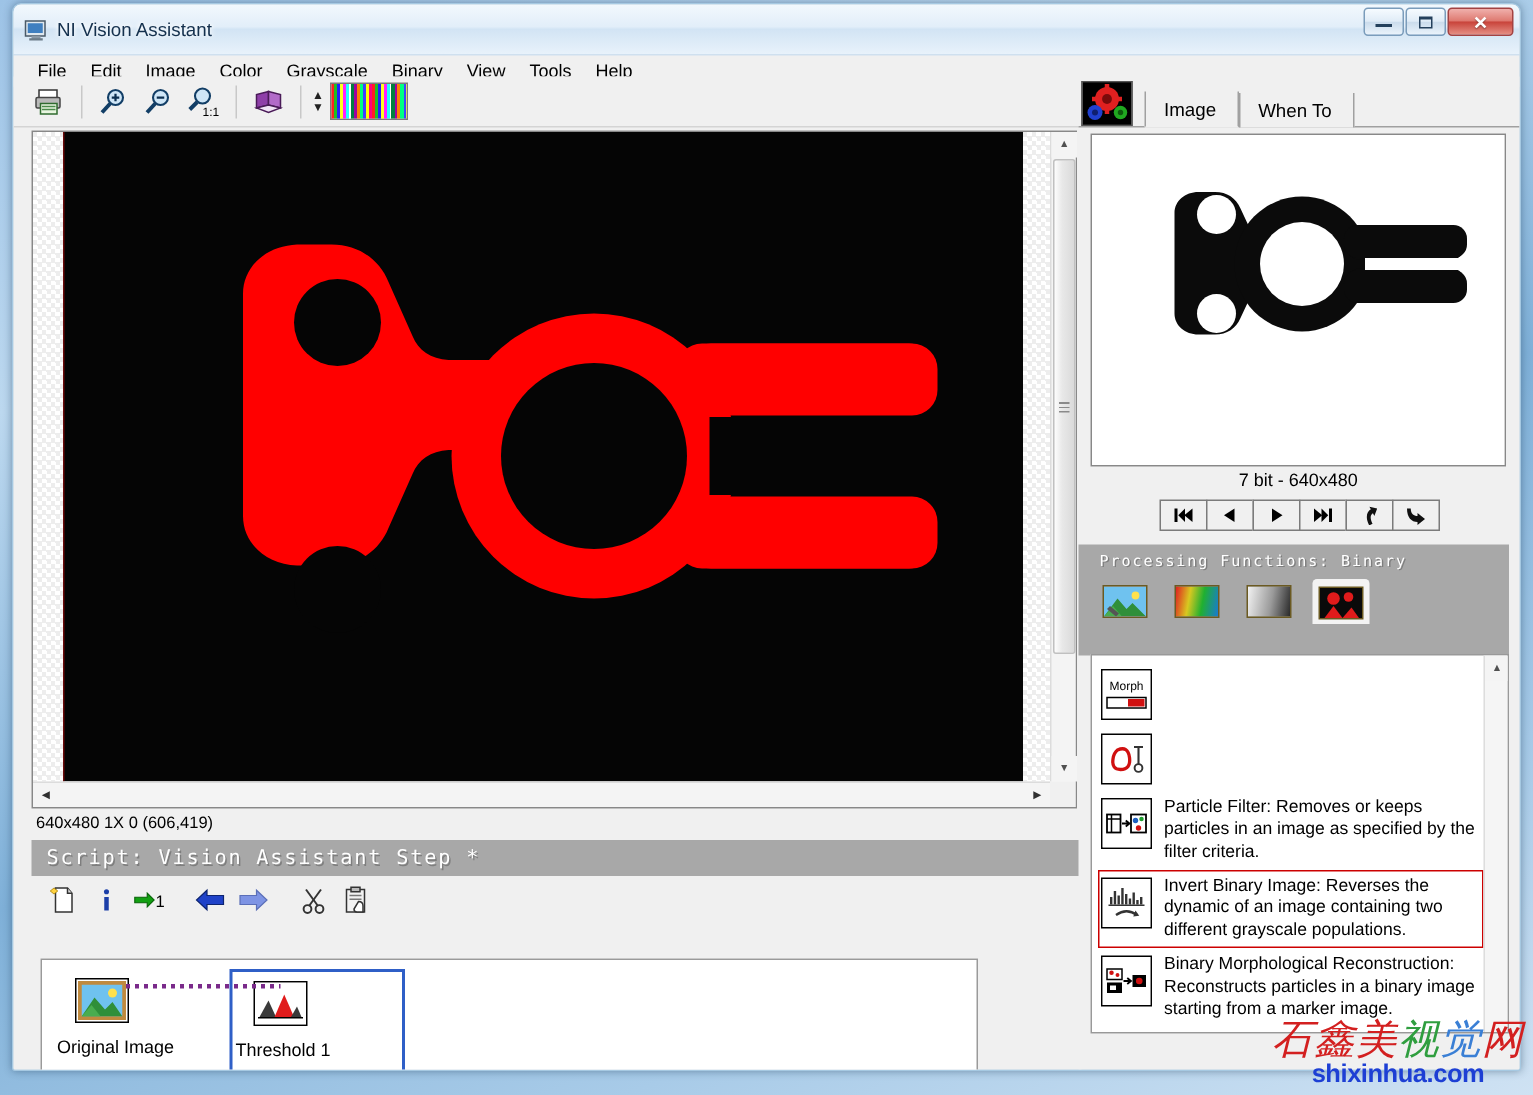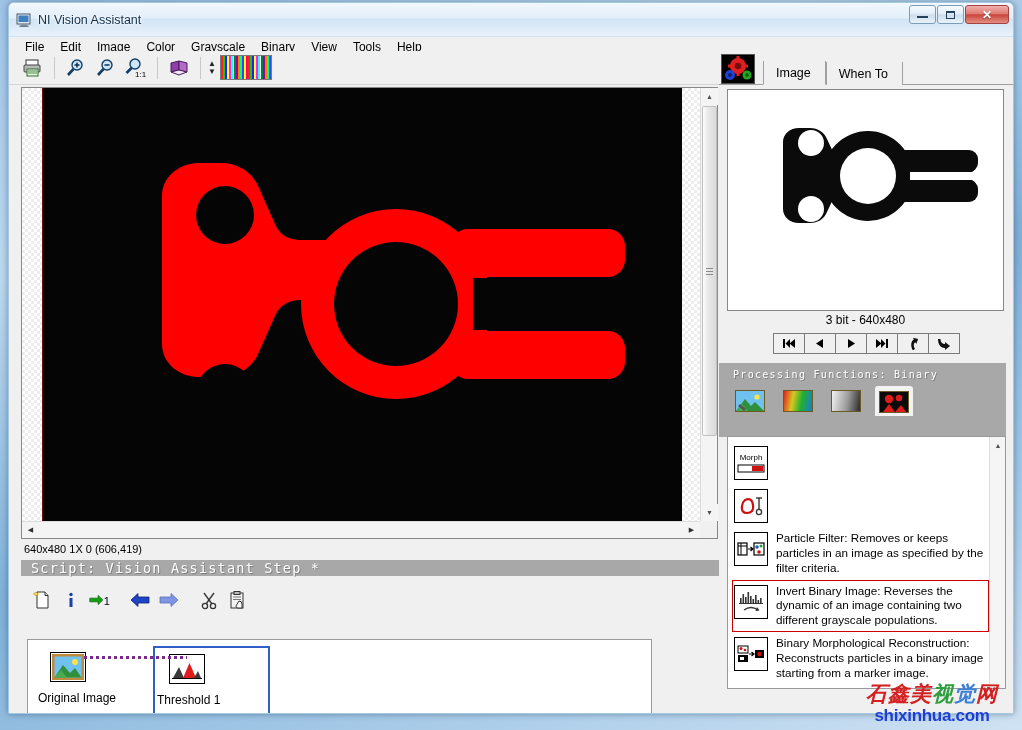--- a/index.html
+++ b/index.html
@@ -146,21 +146,21 @@
 
   #statusbar {
     position: absolute; left: 12px; top: 489px; width: 697px; height: 18px;
     font-size: 11px; color: #000;
     display: flex; align-items: center;
     padding-left: 3px;
   }
 
   
   #script-header {
-    position: absolute; left: 12px; top: 509px; width: 700px; height: 16px;
+    position: absolute; left: 12px; top: 509px; width: 700px; height: 24px;
     background: #a8a8a8; color: #ffffff;
     font-family: "DejaVu Sans Mono", "Liberation Mono", monospace;
     font-size: 13.5px; letter-spacing: 1.2px;
     display: flex; align-items: center; padding-left: 10px;
     text-shadow: 1px 1px 0 rgba(0,0,0,.25);
   }
   #script-toolbar {
     position: absolute; left: 12px; top: 533px; width: 700px; height: 32px;
     display: flex; align-items: center; gap: 3px; padding-left: 8px;
   }
@@ -273,21 +273,21 @@
 
   
   #watermark {
     position: absolute; right: 6px; bottom: 2px;
     width: 168px; height: 46px;
     text-align: center;
     pointer-events: none;
   }
   #wm-cn {
     font-family: "DejaVu Serif", serif;
-    font-size: 21px; font-weight: bold;
+    font-size: 27px; font-weight: normal;
     font-style: italic;
     letter-spacing: 1px;
     line-height: 24px;
   }
   #wm-cn span:nth-child(1),
   #wm-cn span:nth-child(2),
   #wm-cn span:nth-child(3) { color: #d32020; }
   #wm-cn span:nth-child(4) { color: #2f9e3f; }
   #wm-cn span:nth-child(5) { color: #3a7fd5; }
   #wm-cn span:nth-child(6) { color: #d32020; }
@@ -595,21 +595,21 @@
           <circle cx="83" cy="53" r="13" fill="#ffffff"></circle>
           <circle cx="83" cy="119" r="13" fill="#ffffff"></circle>
           <rect x="182" y="82" width="70" height="8" fill="#ffffff"></rect>
           <g fill="#0b0b0b">
             <rect x="168" y="60" width="82" height="22" rx="9"></rect>
             <rect x="168" y="90" width="82" height="22" rx="9"></rect>
           </g>
         </svg>
       </div>
 
-      <div id="preview-info">3 bit - 640x480</div>
+      <div id="preview-info">7 bit - 640x480</div>
 
       <div id="nav-btns">
         <div class="nav-btn">
           <svg width="14" height="11" viewBox="0 0 14 11">
                 <rect x="1" y="1" width="2" height="9" fill="#000"></rect>
                 <path d="M13 1 L13 10 L7.5 5.5 Z" fill="#000"></path>
                 <path d="M8 1 L8 10 L3.5 5.5 Z" fill="#000"></path>
               </svg>
         </div>
         <div class="nav-btn">

